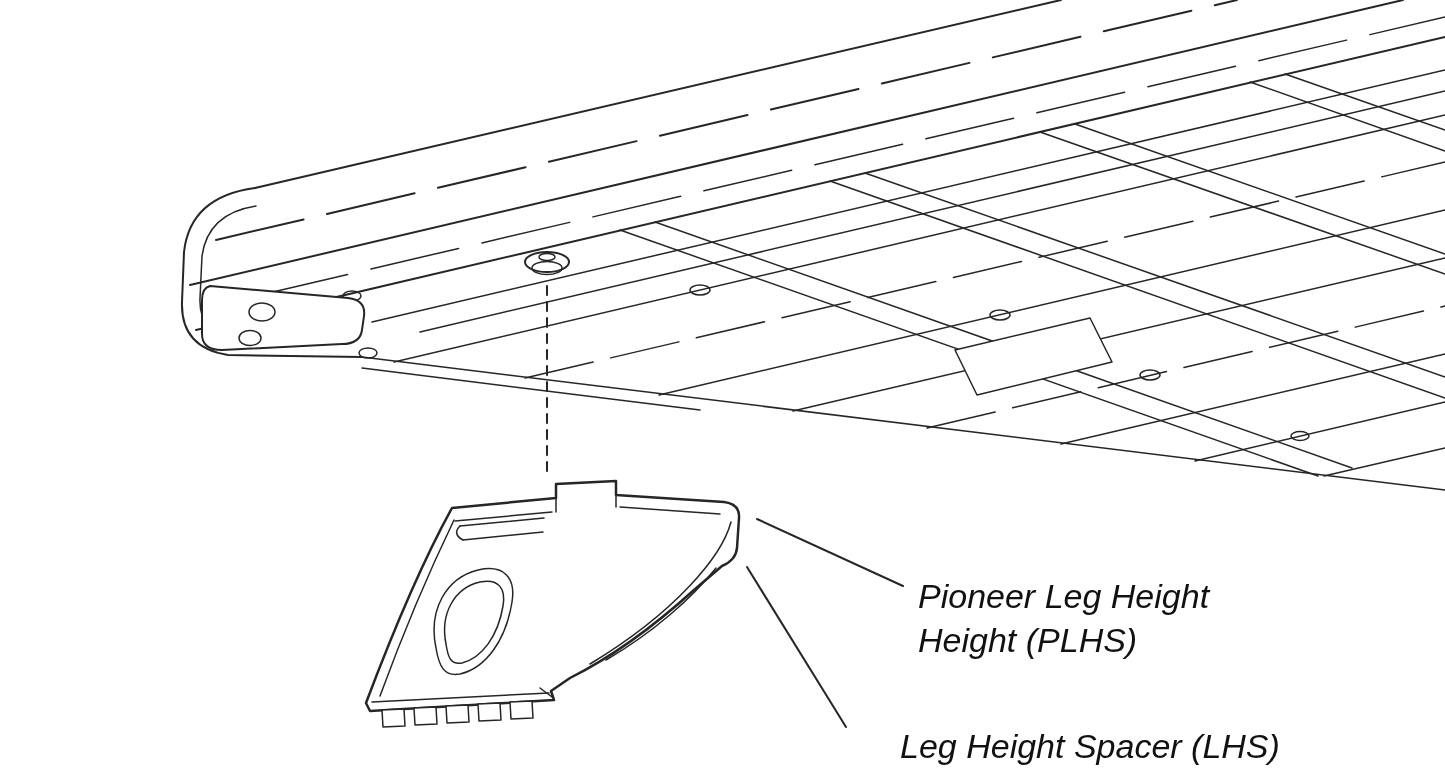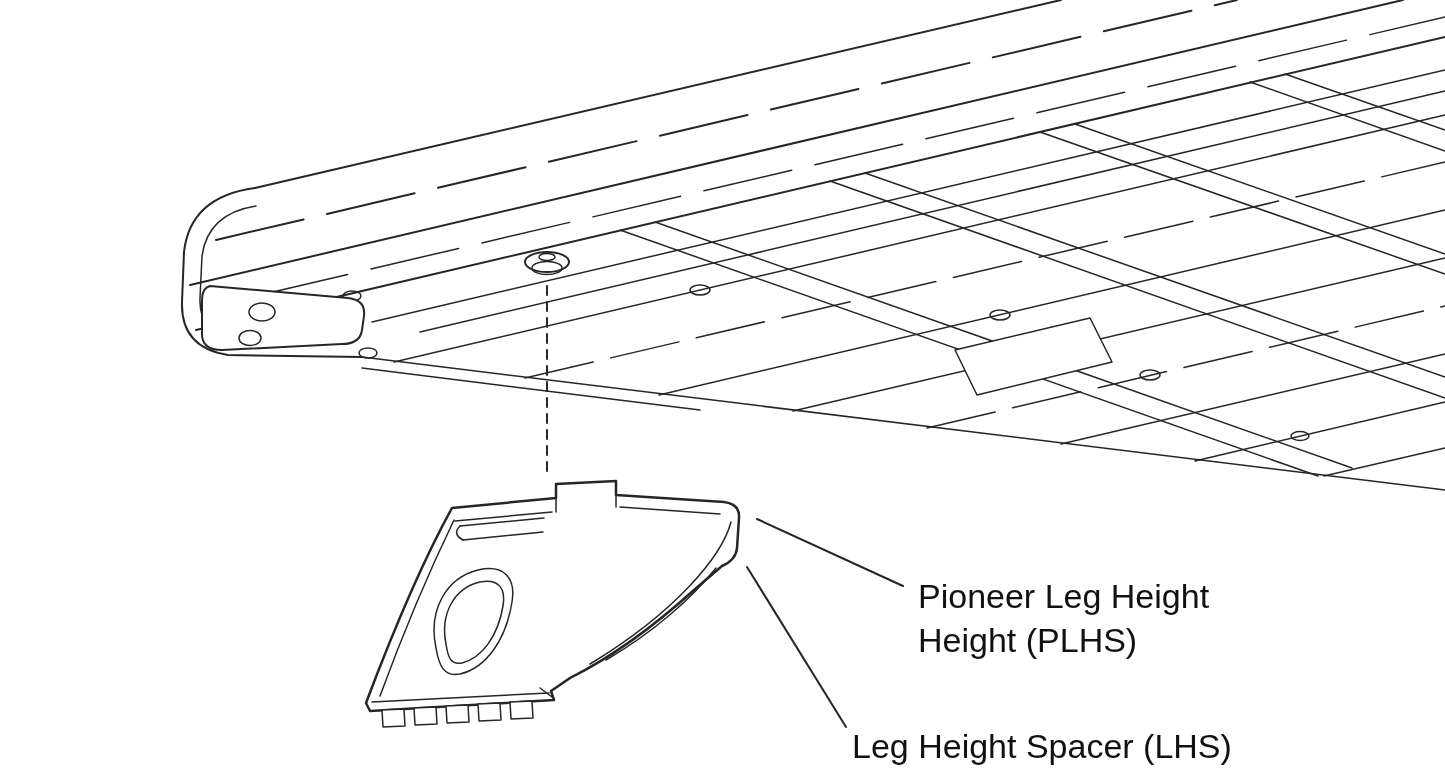--- a/index.html
+++ b/index.html
@@ -16,20 +16,21 @@
   .dash-long{stroke-dasharray:90 24;}
   .dash-mid{stroke-dasharray:70 18;}
   .dash-guide{stroke-dasharray:9 7;}
   .white-fill{fill:#ffffff;}
   .label{
     position:absolute;
     color:#111111;
     font-size:34px;
     line-height:44px;
     white-space:nowrap;
+    font-style:italic;
   }
 </style>
 </head>
 <body>
 
 <div id="canvas">
 
   <svg id="drawing" width="1445" height="774" viewBox="0 0 1445 774" xmlns="http://www.w3.org/2000/svg">
 
     <g>
@@ -128,17 +129,17 @@
       <line class="ln" x1="757" y1="519" x2="903" y2="586"></line>
       <line class="ln" x1="747" y1="567" x2="846" y2="727"></line>
     </g>
   </svg>
 
   <div class="label" style="left:918px;top:574px;">
     <div>Pioneer Leg Height</div>
     <div>Height (PLHS)</div>
   </div>
 
-  <div class="label" style="left:852px;top:724px;">
+  <div class="label" style="left:900px;top:724px;">
     <div>Leg Height Spacer (LHS)</div>
   </div>
 
 </div>
 
 </body></html>

